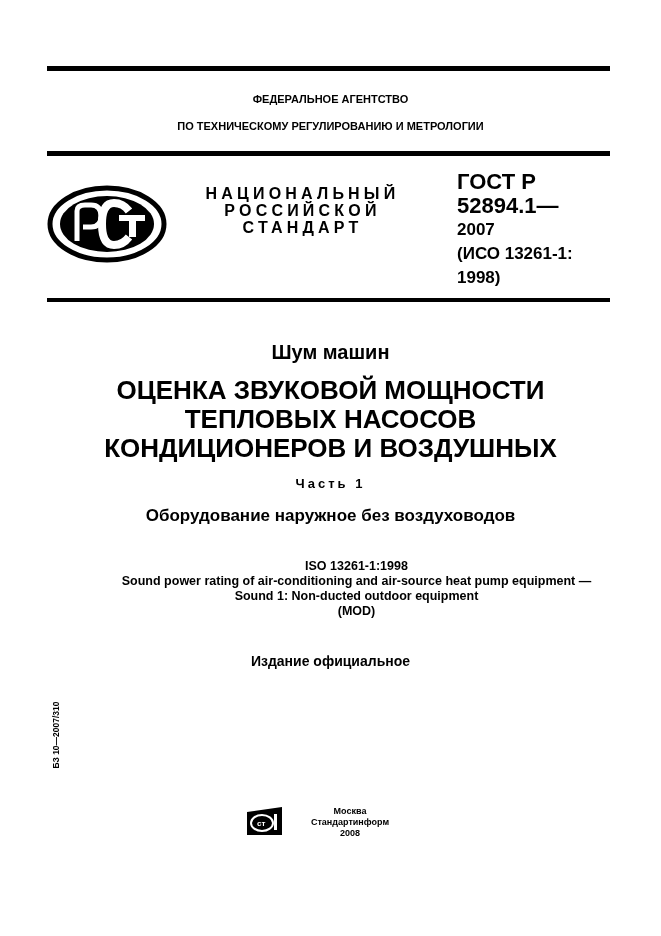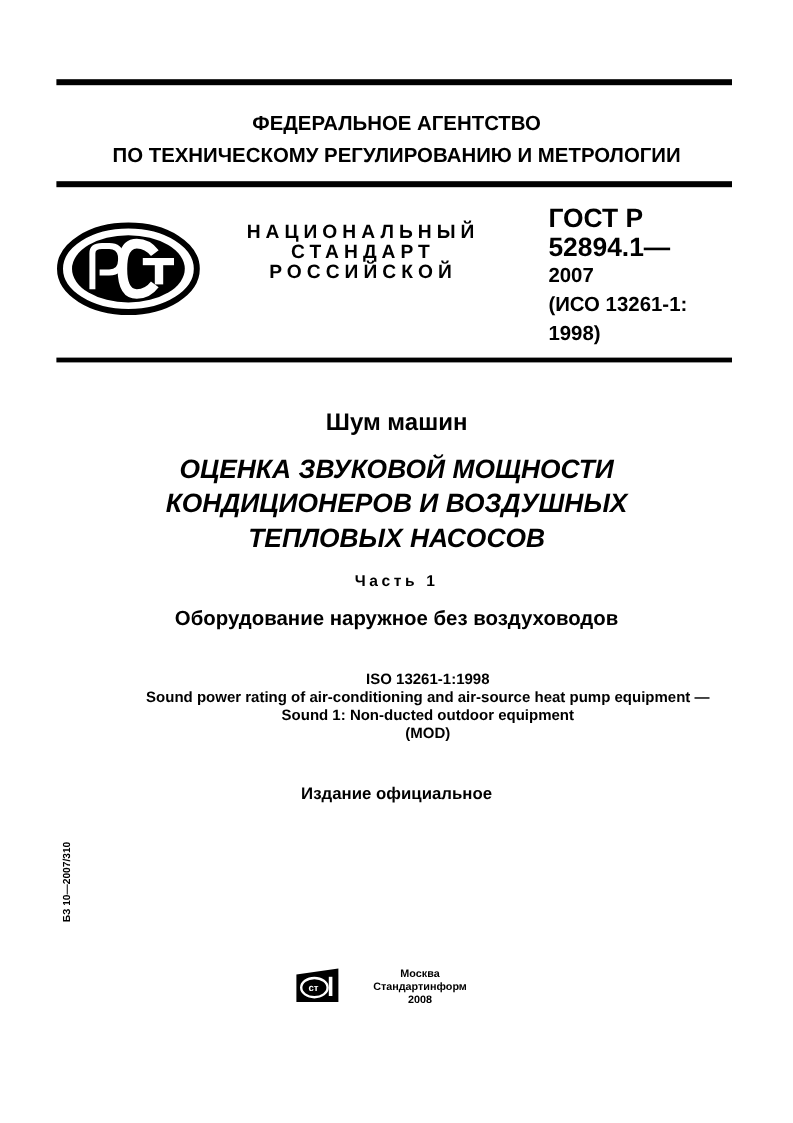--- a/index.html
+++ b/index.html
@@ -1,20 +1,20 @@
 <!DOCTYPE html>
 <html><head>
 <meta charset="utf-8">
 <style>
   html, body { margin:0; padding:0; background:#ffffff; }
   body { width:661px; height:936px; position:relative; overflow:hidden;
          font-family:"Liberation Sans", sans-serif; color:#000; }
   .rule { position:absolute; left:47px; width:563px; background:#000; }
   .center { position:absolute; left:0; width:661px; text-align:center; font-weight:bold; }
-  .agency { font-size:17px; }
+  .agency { font-size:11px; }
   .natstd { position:absolute; left:205px; width:195px; text-align:center; font-weight:bold;
             font-size:16px; letter-spacing:4.2px; line-height:17px; top:185px; }
   .gost { position:absolute; left:457px; top:170px; font-weight:bold; line-height:24px; }
   .gost .big { font-size:22px; }
   .gost .mid { font-size:17px; }
   .logo { position:absolute; left:47px; top:185px; width:120px; height:78px; }
   .side { position:absolute; left:40px; top:690px; width:30px; height:95px; }
   .pub-logo { position:absolute; left:246px; top:806px; width:38px; height:30px; }
   .pub-text { position:absolute; left:305px; top:806px; width:90px; text-align:center;
               font-size:9px; font-weight:bold; line-height:11px; }
@@ -36,39 +36,39 @@
 
     <path d="M82 26 Q76 18 67 18 Q55 18 55 39 Q55 60 67 60 Q76 60 82 52" fill="none" stroke="#fff" stroke-width="8"></path>
 
     <rect x="72" y="30" width="26" height="6" fill="#fff"></rect>
     <rect x="82" y="30" width="7" height="22" fill="#fff"></rect>
   </svg>
 </div>
 
 <div class="natstd">
   <div>НАЦИОНАЛЬНЫЙ</div>
+  <div>РОССИЙСКОЙ</div>
   <div>СТАНДАРТ</div>
-  <div>РОССИЙСКОЙ</div>
 </div>
 
 <div class="gost">
   <div class="big">ГОСТ Р</div>
   <div class="big">52894.1—</div>
   <div class="mid">2007</div>
   <div class="mid">(ИСО 13261-1:</div>
   <div class="mid">1998)</div>
 </div>
 
 <div class="rule" style="top:298px;height:4px;"></div>
 
 <div class="center" style="top:341px;font-size:20px;">Шум машин</div>
-<div class="center" style="top:376px;font-size:22px;line-height:29px;font-style:italic;">
+<div class="center" style="top:376px;font-size:26px;line-height:29px;">
   <div>ОЦЕНКА ЗВУКОВОЙ МОЩНОСТИ</div>
+  <div>ТЕПЛОВЫХ НАСОСОВ</div>
   <div>КОНДИЦИОНЕРОВ И ВОЗДУШНЫХ</div>
-  <div>ТЕПЛОВЫХ НАСОСОВ</div>
 </div>
 <div class="center" style="top:476px;font-size:13px;letter-spacing:3px;">Часть 1</div>
 <div class="center" style="top:506px;font-size:17px;">Оборудование наружное без воздуховодов</div>
 
 <div class="center" style="top:559px;font-size:12.5px;line-height:15px;margin-left:26px;">
   <div>ISO 13261-1:1998</div>
   <div>Sound power rating of air-conditioning and air-source heat pump equipment —</div>
   <div>Sound 1:  Non-ducted outdoor equipment</div>
   <div>(MOD)</div>
 </div>

